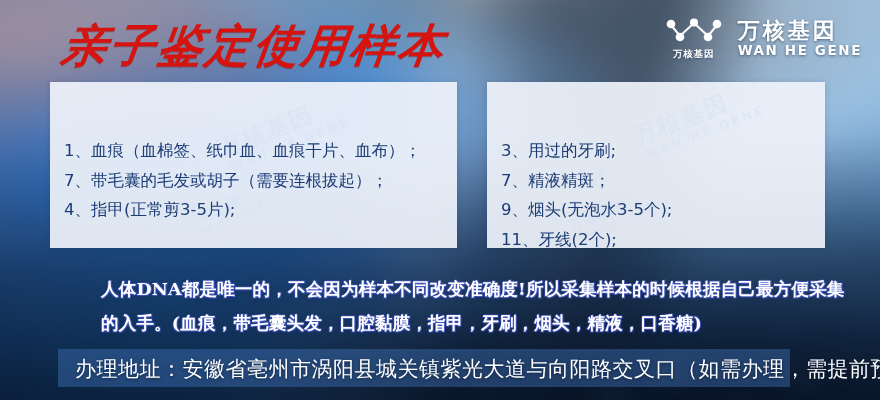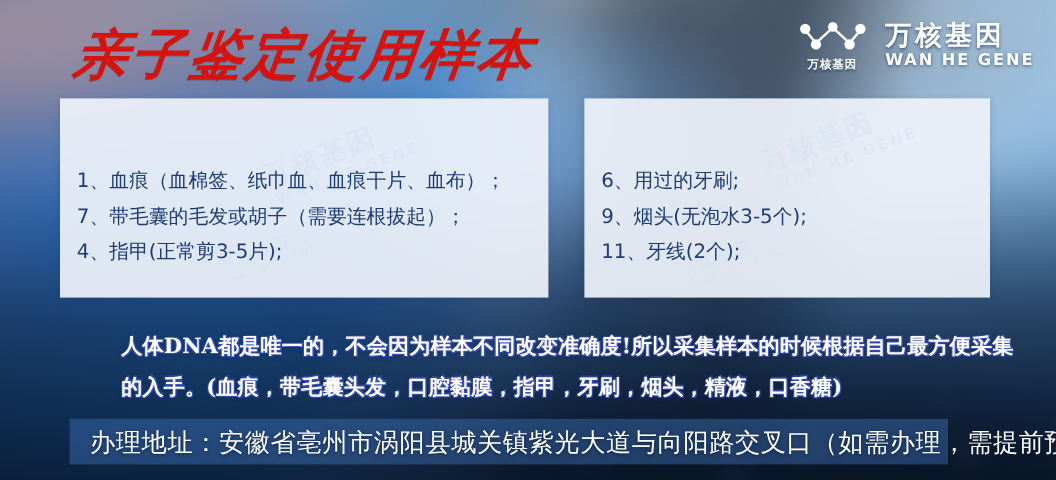--- a/index.html
+++ b/index.html
@@ -333,21 +333,22 @@
         <g fill="#dbe5f3">
           <circle cx="8" cy="8" r="4"></circle>
             <circle cx="17" cy="21" r="4"></circle>
             <circle cx="31" cy="6.5" r="3.7"></circle>
           <circle cx="45" cy="21" r="4"></circle>
             <circle cx="54" cy="8" r="4"></circle>
         </g>
       </svg>
     </div>
     <div class="box-inner">
-      <div class="sample-item">6、用过的牙刷;</div>
+      <div class="sample-item">3、用过的牙刷;</div>
+      <div class="sample-item">7、精液精斑；</div>
       <div class="sample-item">9、烟头(无泡水3-5个);</div>
       <div class="sample-item">11、牙线(2个);</div>
     </div>
   </div>
 
   <div class="para">
     <div class="para-line">人体DNA都是唯一的，不会因为样本不同改变准确度!所以采集样本的时候根据自己最方便采集</div>
     <div class="para-line">的入手。(血痕，带毛囊头发，口腔黏膜，指甲，牙刷，烟头，精液，口香糖)</div>
   </div>
 

